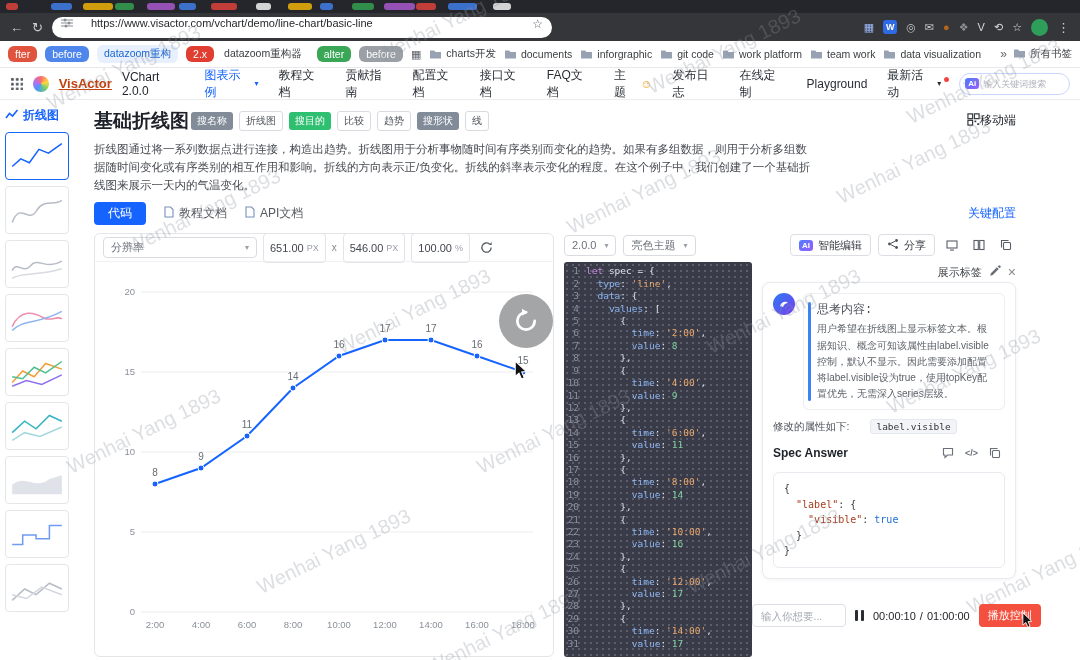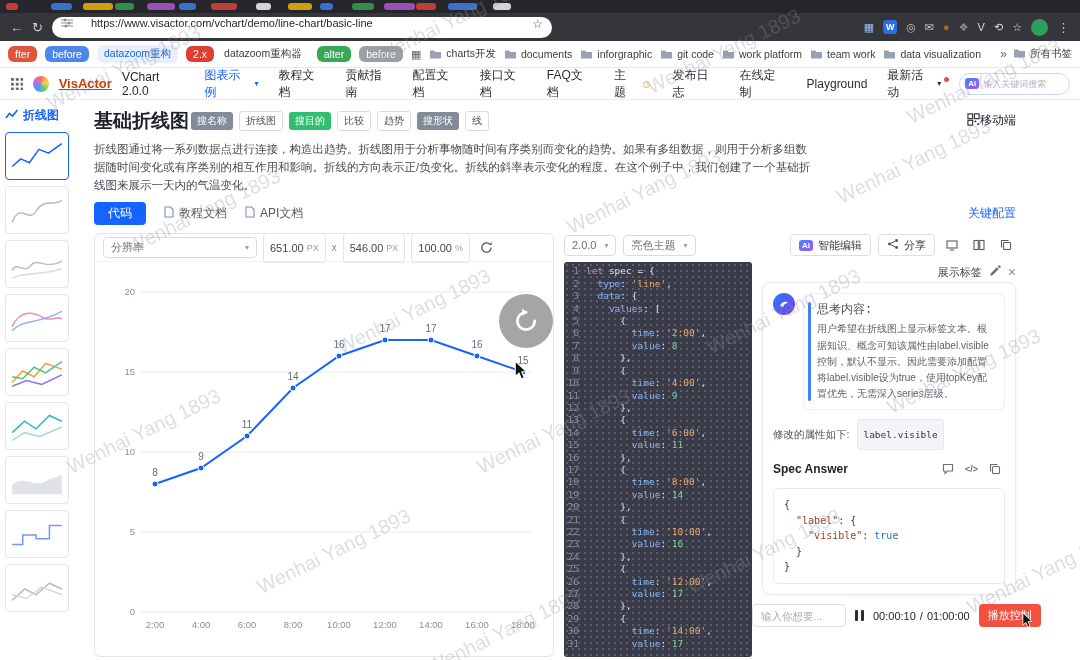--- a/index.html
+++ b/index.html
@@ -105,22 +105,22 @@
   .ai-col { flex:1; display:flex; flex-direction:column; position:relative; }
   .ai-head { display:flex; align-items:center; justify-content:flex-end; gap:7px; height:20px; font-size:11px; color:#3c4046; }
   .close-x { font-size:14px; color:#888; line-height:1; }
   .ai-card { border:1px solid #e8eaef; border-radius:8px; box-shadow:0 1px 4px rgba(0,0,0,.05); padding:10px; display:flex; flex-direction:column; gap:9px; background:#fff; }
   .think-row { display:flex; gap:8px; }
   .ai-avatar { width:22px; height:22px; border-radius:50%; background:linear-gradient(135deg,#2b7bf2,#7a3ef0); flex:none; display:flex; align-items:center; justify-content:center; }
   .think-box { flex:1; border:1px solid #eceef2; border-radius:6px; padding:7px 9px 7px 13px; position:relative; }
   .think-box::before { content:""; position:absolute; left:4px; top:8px; bottom:8px; width:3px; background:#3b82f6; border-radius:2px; }
   .think-title { font-size:12px; color:#4d525a; margin-bottom:3px;font-family:Liberation Mono, monospace; }
   .think-body { font-size:10px; line-height:1.62; color:#5d6269; }
-  .mod-row { display:flex; align-items:center; gap:8px; font-size:10.5px; color:#4d525a; }
-  .prop-chip { font-family:"DejaVu Sans Mono",monospace; font-size:9.5px; background:#f3f4f8; border:1px solid #e5e8ee; border-radius:3px; padding:9px 5px; color:#33363c; }
+  .mod-row { display:flex; align-items:center; gap:21px; font-size:10.5px; color:#4d525a; }
+  .prop-chip { font-family:"DejaVu Sans Mono",monospace; font-size:9.5px; background:#f3f4f8; border:1px solid #e5e8ee; border-radius:3px; padding:1px 5px; color:#33363c; }
   .ans-head { display:flex; align-items:center; gap:8px; }
   .ans-title { font-size:12px; font-weight:bold; color:#1d2129; }
   .ans-icons { margin-left:auto; display:flex; align-items:center; gap:7px; }
   .code-glyph { font-size:9px; font-weight:bold; color:#6b7078; }
   .ans-code { border:1px solid #e8eaef; border-radius:6px; padding:8px 10px; font-family:"DejaVu Sans Mono",monospace; font-size:10px; line-height:1.55; color:#3a3e45; white-space:pre; }
   .jkey { color:#a33f1f; } .jbool { color:#1f6fd6; }
 
   
   .playbar { position:absolute; left:752px; top:604px; display:flex; align-items:center; gap:9px; z-index:46; }
   .play-input { width:94px; height:23px; border:1px solid #dcdfe5; border-radius:4px; font-size:10.5px; padding:0 8px; color:#333; outline:none; }

